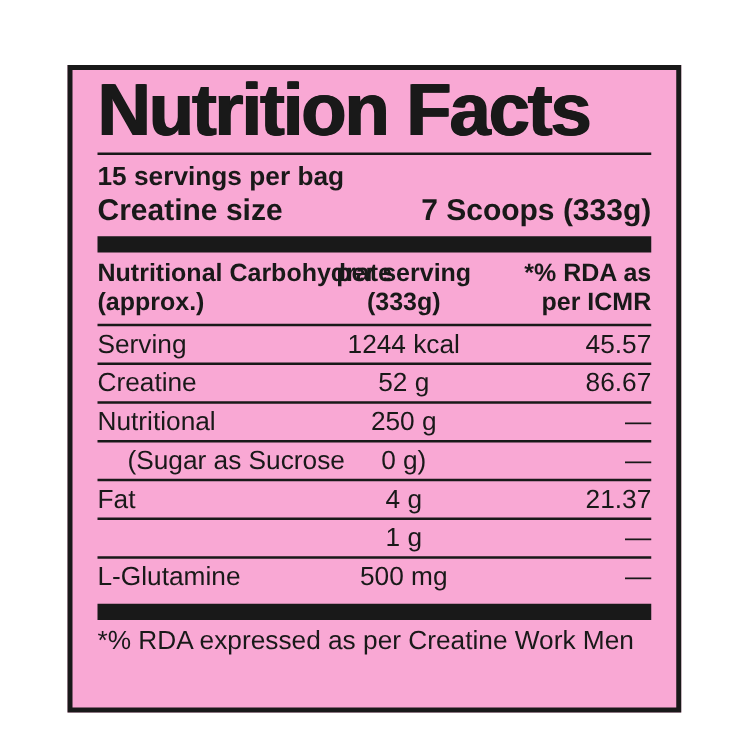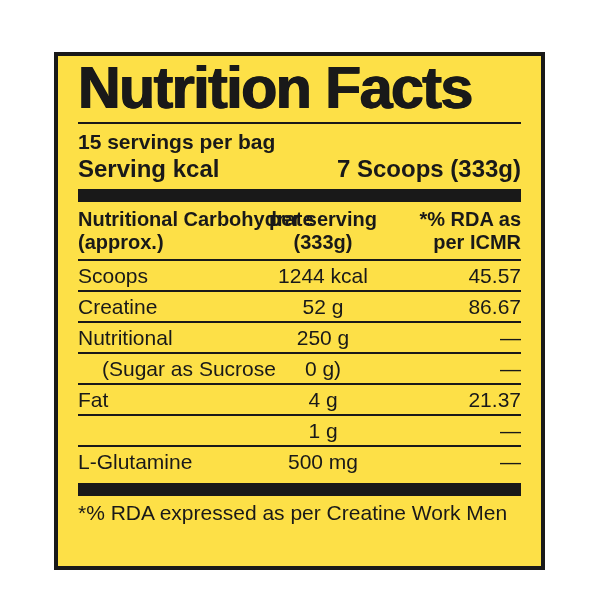--- a/index.html
+++ b/index.html
@@ -3,21 +3,21 @@
 <meta charset="utf-8">
 <style>
   html,body{margin:0;padding:0;}
   body{
     width:600px;height:600px;background:#ffffff;
     font-family:"Liberation Sans",sans-serif;color:#191919;
     position:relative;overflow:hidden;
   }
   .nf-label{
     position:absolute;left:54px;top:52px;width:491px;height:518px;
-    box-sizing:border-box;border:4px solid #191919;background:#fde047;
+    box-sizing:border-box;border:4px solid #191919;background:#f9a8d4;
     padding:0 20px;
   }
   .nf-title{
     margin:5px 0 0;font-size:59px;font-weight:bold;letter-spacing:-1.5px;
     line-height:0.92;white-space:nowrap;
     text-shadow:0.7px 0 currentColor,-0.7px 0 currentColor;
   }
   .rule-thin{height:2px;background:#191919;margin-top:7px;}
   .nf-servings{font-size:21px;line-height:1.05;margin-top:7px;font-weight:bold;}
   .nf-serving-size{
@@ -47,38 +47,38 @@
 
 <div class="nf-label">
 
   <h1 class="nf-title">Nutrition Facts</h1>
 
   <div class="rule-thin"></div>
 
   <div class="nf-servings">15 servings per bag</div>
 
   <div class="nf-serving-size">
-    <span>Serving kcal</span>
+    <span>Creatine size</span>
     <span>7 Scoops (333g)</span>
   </div>
 
   <div class="bar-thick"></div>
 
   <div class="nf-thead">
     <span class="c1 pre">Nutritional Carbohydrate
 (approx.)</span>
     <span class="c2 pre">per serving
 (333g)</span>
     <span class="c3 pre">*% RDA as
 per ICMR</span>
   </div>
 
   <div>
     <div class="row">
-      <span class="c1">Scoops</span>
+      <span class="c1">Serving</span>
       <span class="c2">1244 kcal</span>
       <span class="c3">45.57</span>
     </div>
     <div class="row">
       <span class="c1">Creatine</span>
       <span class="c2">52 g</span>
       <span class="c3">86.67</span>
     </div>
     <div class="row">
       <span class="c1">Nutritional</span>

